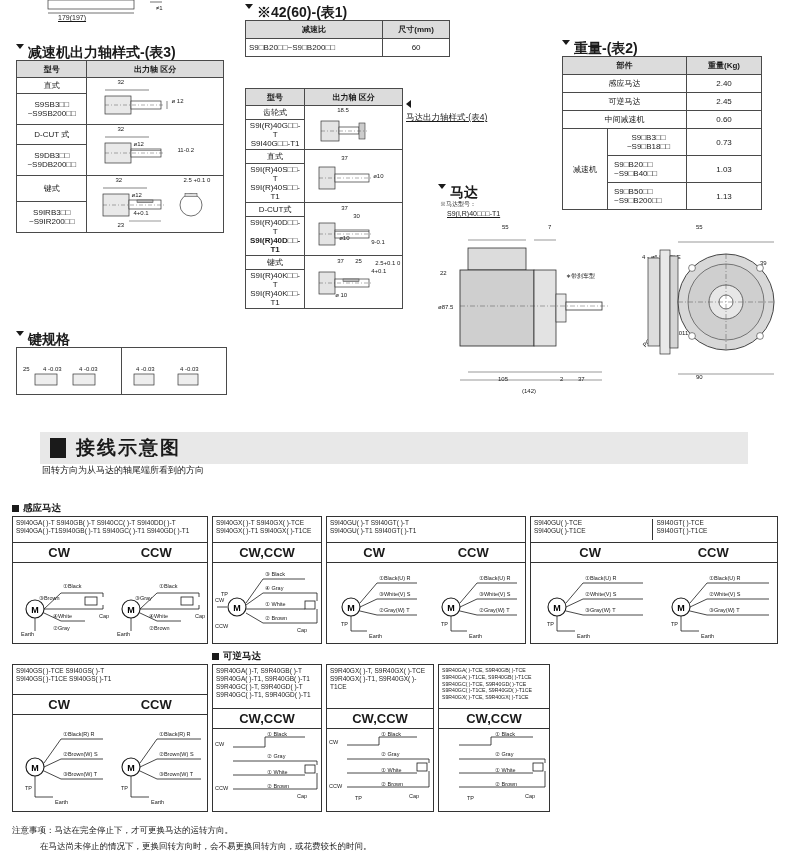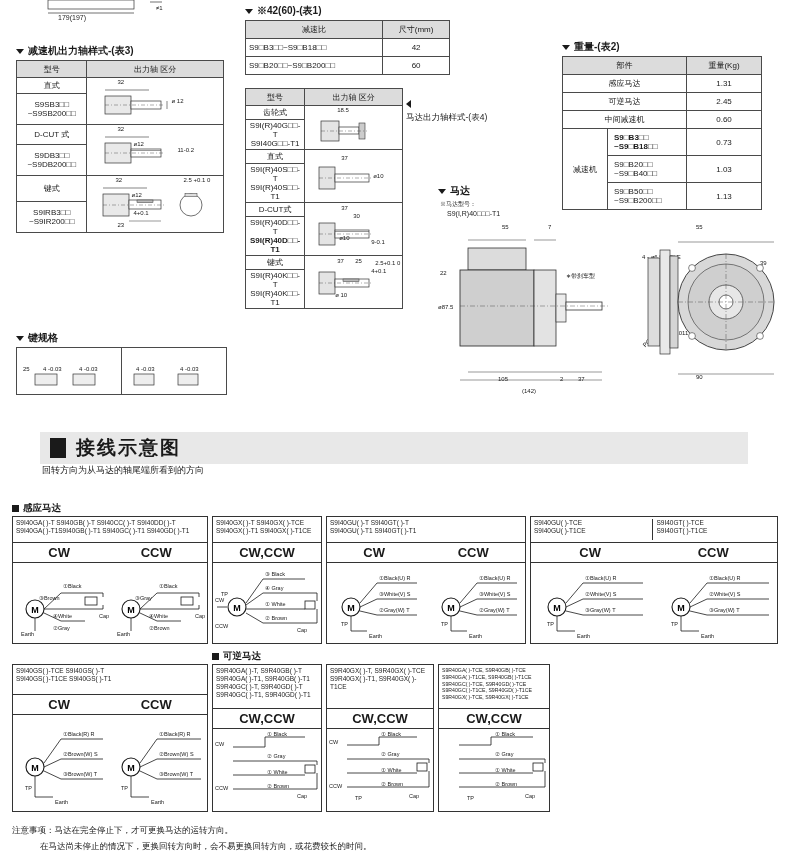--- a/index.html
+++ b/index.html
@@ -8,30 +8,30 @@
     background:#ffffff;
     font-family:"Liberation Sans", sans-serif;
     font-size:9px;
     color:#1a1a1a;
     position:relative;
     overflow:hidden;
   }
   .pg{position:absolute;left:0;top:0;width:790px;height:866px;}
 
   
-  .sec-title{font-size:10px;font-weight:bold;display:flex;align-items:center;gap:4px;}
+  .sec-title{font-size:14px;font-weight:bold;display:flex;align-items:flex-start;gap:4px;}
   .tri{width:0;height:0;border-left:5px solid #1a1a1a;border-top:4px solid transparent;border-bottom:4px solid transparent;}
   .tri-d{width:0;height:0;border-top:5px solid #1a1a1a;border-left:4px solid transparent;border-right:4px solid transparent;}
   .sq{width:7px;height:7px;background:#1a1a1a;display:inline-block;}
 
   table.tb{border-collapse:collapse;font-size:8px;}
   table.tb th,table.tb td{border:1px solid #4a4a4a;padding:1px 3px;text-align:center;vertical-align:middle;}
-  table.tb th{background:#dcdcdc;font-weight:normal;}
-
-  .lbl{font-size:7px;}
+  table.tb th{background:#dcdcdc;font-weight:bold;}
+
+  .lbl{font-size:7px;text-decoration:underline;}
   .tiny{font-size:6px;}
 
   
   .banner{
     position:absolute;left:40px;top:432px;width:708px;height:32px;
     background:#e8e8e8;display:flex;align-items:center;gap:10px;padding-left:10px;
     box-sizing:border-box;
   }
   .banner .blk{width:16px;height:20px;background:#1a1a1a;}
   .banner .txt{font-size:19px;font-weight:bold;letter-spacing:2px;}
@@ -185,24 +185,20 @@
   <div class="sec-title" style="position:absolute;left:245px;top:4px;">
     <span class="tri-d"></span>
     <span>※42(60)-(表1)</span>
   </div>
   <div style="position:absolute;left:245px;top:20px;">
     <table class="tb" style="width:205px;">
       <tbody>
           <tr>
         <th style="width:138px;height:15px;">减速比</th>
         <th style="width:67px;">尺寸(mm)</th>
-      </tr>
-      <tr>
-        <td style="height:15px;text-align:left;">S9□B3□□~S9□B18□□</td>
-        <td>42</td>
       </tr>
       <tr>
         <td style="height:15px;text-align:left;">S9□B20□□~S9□B200□□</td>
         <td>60</td>
       </tr>
     </tbody>
       </table>
   </div>
 
   <div style="position:absolute;left:245px;top:88px;">
@@ -375,33 +371,33 @@
   </div>
   <div style="position:absolute;left:562px;top:56px;">
     <table class="tb" style="width:200px;">
       <tbody>
           <tr>
         <th colspan="2" style="width:132px;height:15px;">部件</th>
         <th style="width:68px;">重量(Kg)</th>
       </tr>
       <tr>
         <td colspan="2" style="height:15px;">感应马达</td>
-        <td>1.31</td>
+        <td>2.40</td>
       </tr>
       <tr>
         <td colspan="2" style="height:15px;">可逆马达</td>
         <td>2.45</td>
       </tr>
       <tr>
         <td colspan="2" style="height:15px;">中间减速机</td>
         <td>0.60</td>
       </tr>
       <tr>
         <td rowspan="3" style="width:38px;">减速机</td>
-        <td style="height:24px;text-align:left;padding-left:6px;font-weight:bold;">
+        <td style="height:24px;text-align:center;padding-left:6px;">
           <div>S9□B3□□</div>
           <div>~S9□B18□□</div>
         </td>
         <td>0.73</td>
       </tr>
       <tr>
         <td style="height:24px;text-align:left;padding-left:6px;">
           <div>S9□B20□□</div>
           <div>~S9□B40□□</div>
         </td>

